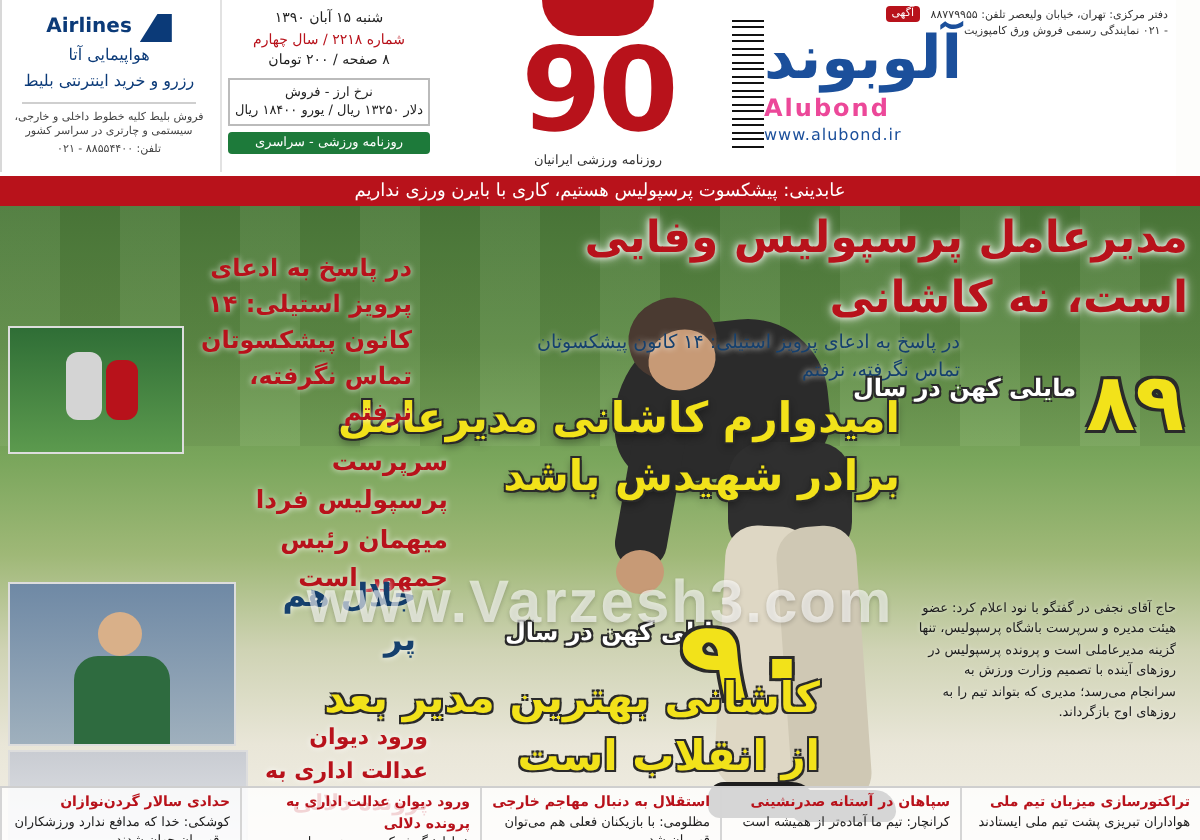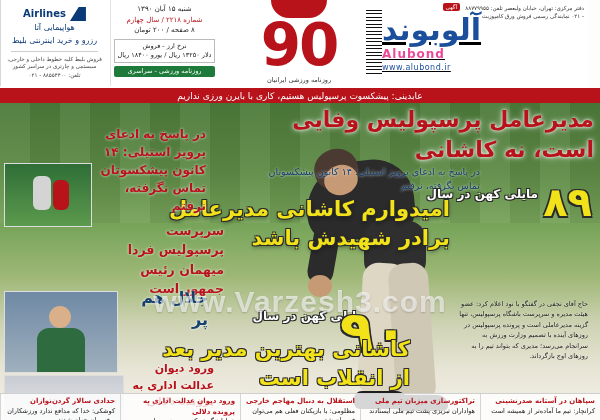--- a/index.html
+++ b/index.html
@@ -87,21 +87,21 @@
     font-size:6.5px;color:#333;margin-top:2px;
   }
   .barcode{
     position:absolute;left:366px;top:10px;width:16px;height:64px;
     background:repeating-linear-gradient(to bottom,#111 0 1px,#fff 1px 3px,#111 3px 4px,#fff 4px 7px);
   }
   .ad-right{
     position:absolute;right:0;top:0;width:210px;height:86px;
     box-sizing:border-box;
     padding:4px;
-    display:flex;flex-direction:column;align-items:flex-end;justify-content:center;text-decoration:underline;
+    display:flex;flex-direction:column;align-items:flex-end;justify-content:center;
   }
   .ad-right .brand{
     font-size:30px;color:#1b4f9b;font-weight:bold;line-height:1;
     margin-bottom:2px;
   }
   .ad-right .brand-en{
     font-size:12px;color:#ec4899;letter-spacing:1px;font-weight:bold;
   }
   .ad-right .url{
     font-size:8px;color:#1b4f9b;letter-spacing:.5px;margin-top:2px;
@@ -435,23 +435,23 @@
       </div>
       <div class="bstrip-cell">
         <b>ورود دیوان عدالت اداری به پرونده دلالی</b>
         <span>خداداد: گوش کردن به هر صدایی می‌گویند باید درست باشد</span>
       </div>
       <div class="bstrip-cell">
         <b>استقلال به دنبال مهاجم خارجی</b>
         <span>مظلومی: با بازیکنان فعلی هم می‌توان قهرمان شد</span>
       </div>
       <div class="bstrip-cell">
+        <b>سپاهان در آستانه صدرنشینی</b>
+        <span>کرانچار: تیم ما آماده‌تر از همیشه است</span>
+      </div>
+      <div class="bstrip-cell">
         <b>تراکتورسازی میزبان تیم ملی</b>
         <span>هواداران تبریزی پشت تیم ملی ایستادند</span>
       </div>
-      <div class="bstrip-cell">
-        <b>سپاهان در آستانه صدرنشینی</b>
-        <span>کرانچار: تیم ما آماده‌تر از همیشه است</span>
-      </div>
     </div>
 
   </div>
 </div>
 
 </body></html>

